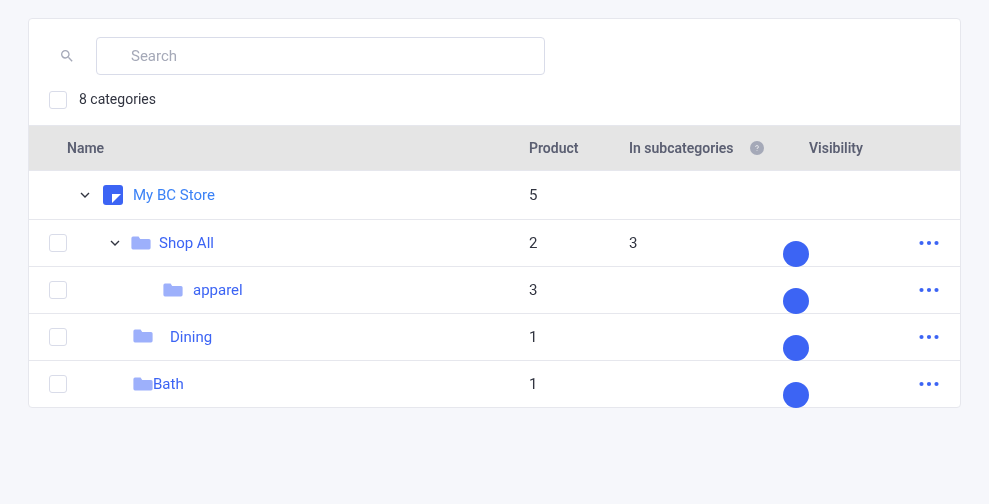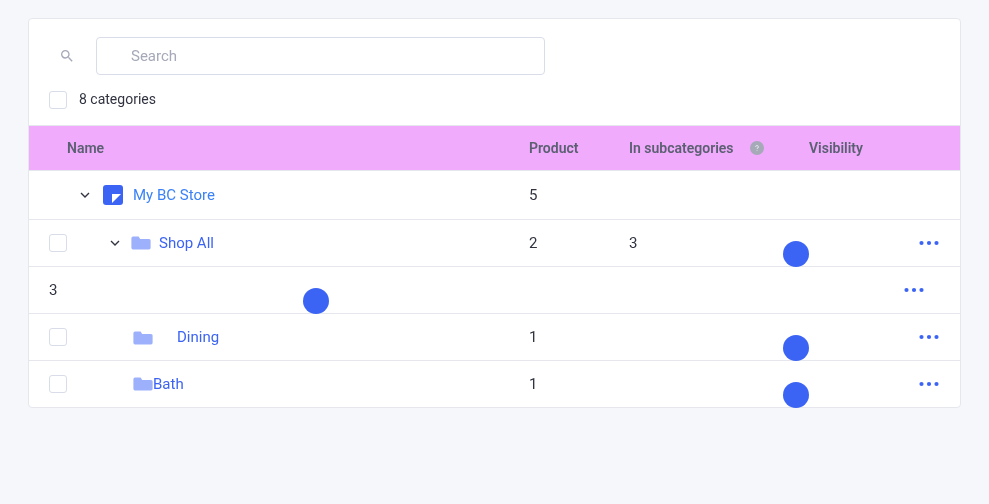--- a/index.html
+++ b/index.html
@@ -16,21 +16,21 @@
     .search-wrap { position: relative; width: 496px; padding-left: 47px; }
     .search-input { width: 100%; padding: 9px 12px 9px 34px; border: 1px solid #d9dce9; border-radius: 4px; font-size: 15px; color: #313440; }
     .search-input::placeholder { color: #a5a9b8; }
     .search-icon { position: absolute; left: 10px; top: 50%; transform: translateY(-50%); width: 16px; height: 16px; fill: #a5a9b8; }
 
     .count-row { display: flex; align-items: flex-start; gap: 12px; margin-top: 16px; }
     .checkbox { width: 18px; height: 18px; border: 1px solid #d9dce9; border-radius: 3px; background: #fff; cursor: pointer; }
     .count-label { font-size: 14px; color: #313440; }
 
     .table { width: 100%; }
-    .thead { display: flex; align-items: center; padding: 14px 20px; background: #f0abfc; border-top: 1px solid #e6e7ed; border-bottom: 1px solid #e6e7ed; font-size: 14px; color: #5b5f72; font-weight: 600; }
+    .thead { display: flex; align-items: center; padding: 14px 20px; background: #e5e5e5; border-top: 1px solid #e6e7ed; border-bottom: 1px solid #e6e7ed; font-size: 14px; color: #5b5f72; font-weight: 600; }
     .col-name { flex: 0 0 480px; padding-left: 18px; }
     .col-products { flex: 0 0 100px; }
     .col-sub { flex: 0 0 180px; display: flex; align-items: center; gap: 16px; }
     .col-vis { flex: 0 0 100px; }
     .col-actions { flex: 1; }
 
     .help-icon-wrap { display: inline-flex; width: 14px; height: 14px; border-radius: 50%; background: #a5a9b8; align-items: center; justify-content: center; }
     .help-icon-wrap svg { width: 8px; height: 8px; fill: #fff; }
 
     .tbody { }
@@ -151,40 +151,53 @@
               <svg viewBox="0 0 24 6">
                   <circle cx="3" cy="3" r="2.5"></circle>
                   <circle cx="12" cy="3" r="2.5"></circle>
                   <circle cx="21" cy="3" r="2.5"></circle>
                 </svg>
             </span>
           </div>
         </div>
 
         <div class="row">
+          <div class="col-name">
+            <span class="checkbox-slot">
+                <span class="checkbox"></span>
+              </span>
+            <span class="indent-2" style="display:flex;align-items:center;gap:10px; margin-left:86px;">
+              <span class="folder-icon">
+                <svg viewBox="0 0 24 20">
+                    <path fill="#9db0fb" d="M2 2h7l2 3h11a2 2 0 0 1 2 2v9a2 2 0 0 1-2 2H2a2 2 0 0 1-2-2V4a2 2 0 0 1 2-2z"></path>
+                  </svg>
+              </span>
+              <span class="name-link">apparel</span>
+            </span>
+          </div>
           <div class="col-products cell-val">3</div>
           <div class="col-sub cell-val"></div>
           <div class="col-vis"><span class="toggle"></span></div>
           <div class="col-actions">
             <span class="more">
               <svg viewBox="0 0 24 6">
                   <circle cx="3" cy="3" r="2.5"></circle>
                   <circle cx="12" cy="3" r="2.5"></circle>
                   <circle cx="21" cy="3" r="2.5"></circle>
                 </svg>
             </span>
           </div>
         </div>
 
         <div class="row">
           <div class="col-name">
             <span class="checkbox-slot">
                 <span class="checkbox"></span>
               </span>
-            <span style="display:flex;align-items:flex-end;gap:24px; margin-left:56px;">
+            <span style="display:flex;align-items:flex-start;gap:17px; margin-left:56px;">
               <span class="folder-icon">
                 <svg viewBox="0 0 24 20">
                     <path fill="#9db0fb" d="M2 2h7l2 3h11a2 2 0 0 1 2 2v9a2 2 0 0 1-2 2H2a2 2 0 0 1-2-2V4a2 2 0 0 1 2-2z"></path>
                   </svg>
               </span>
               <span class="name-link">Dining</span>
             </span>
           </div>
           <div class="col-products cell-val">1</div>
           <div class="col-sub cell-val"></div>

